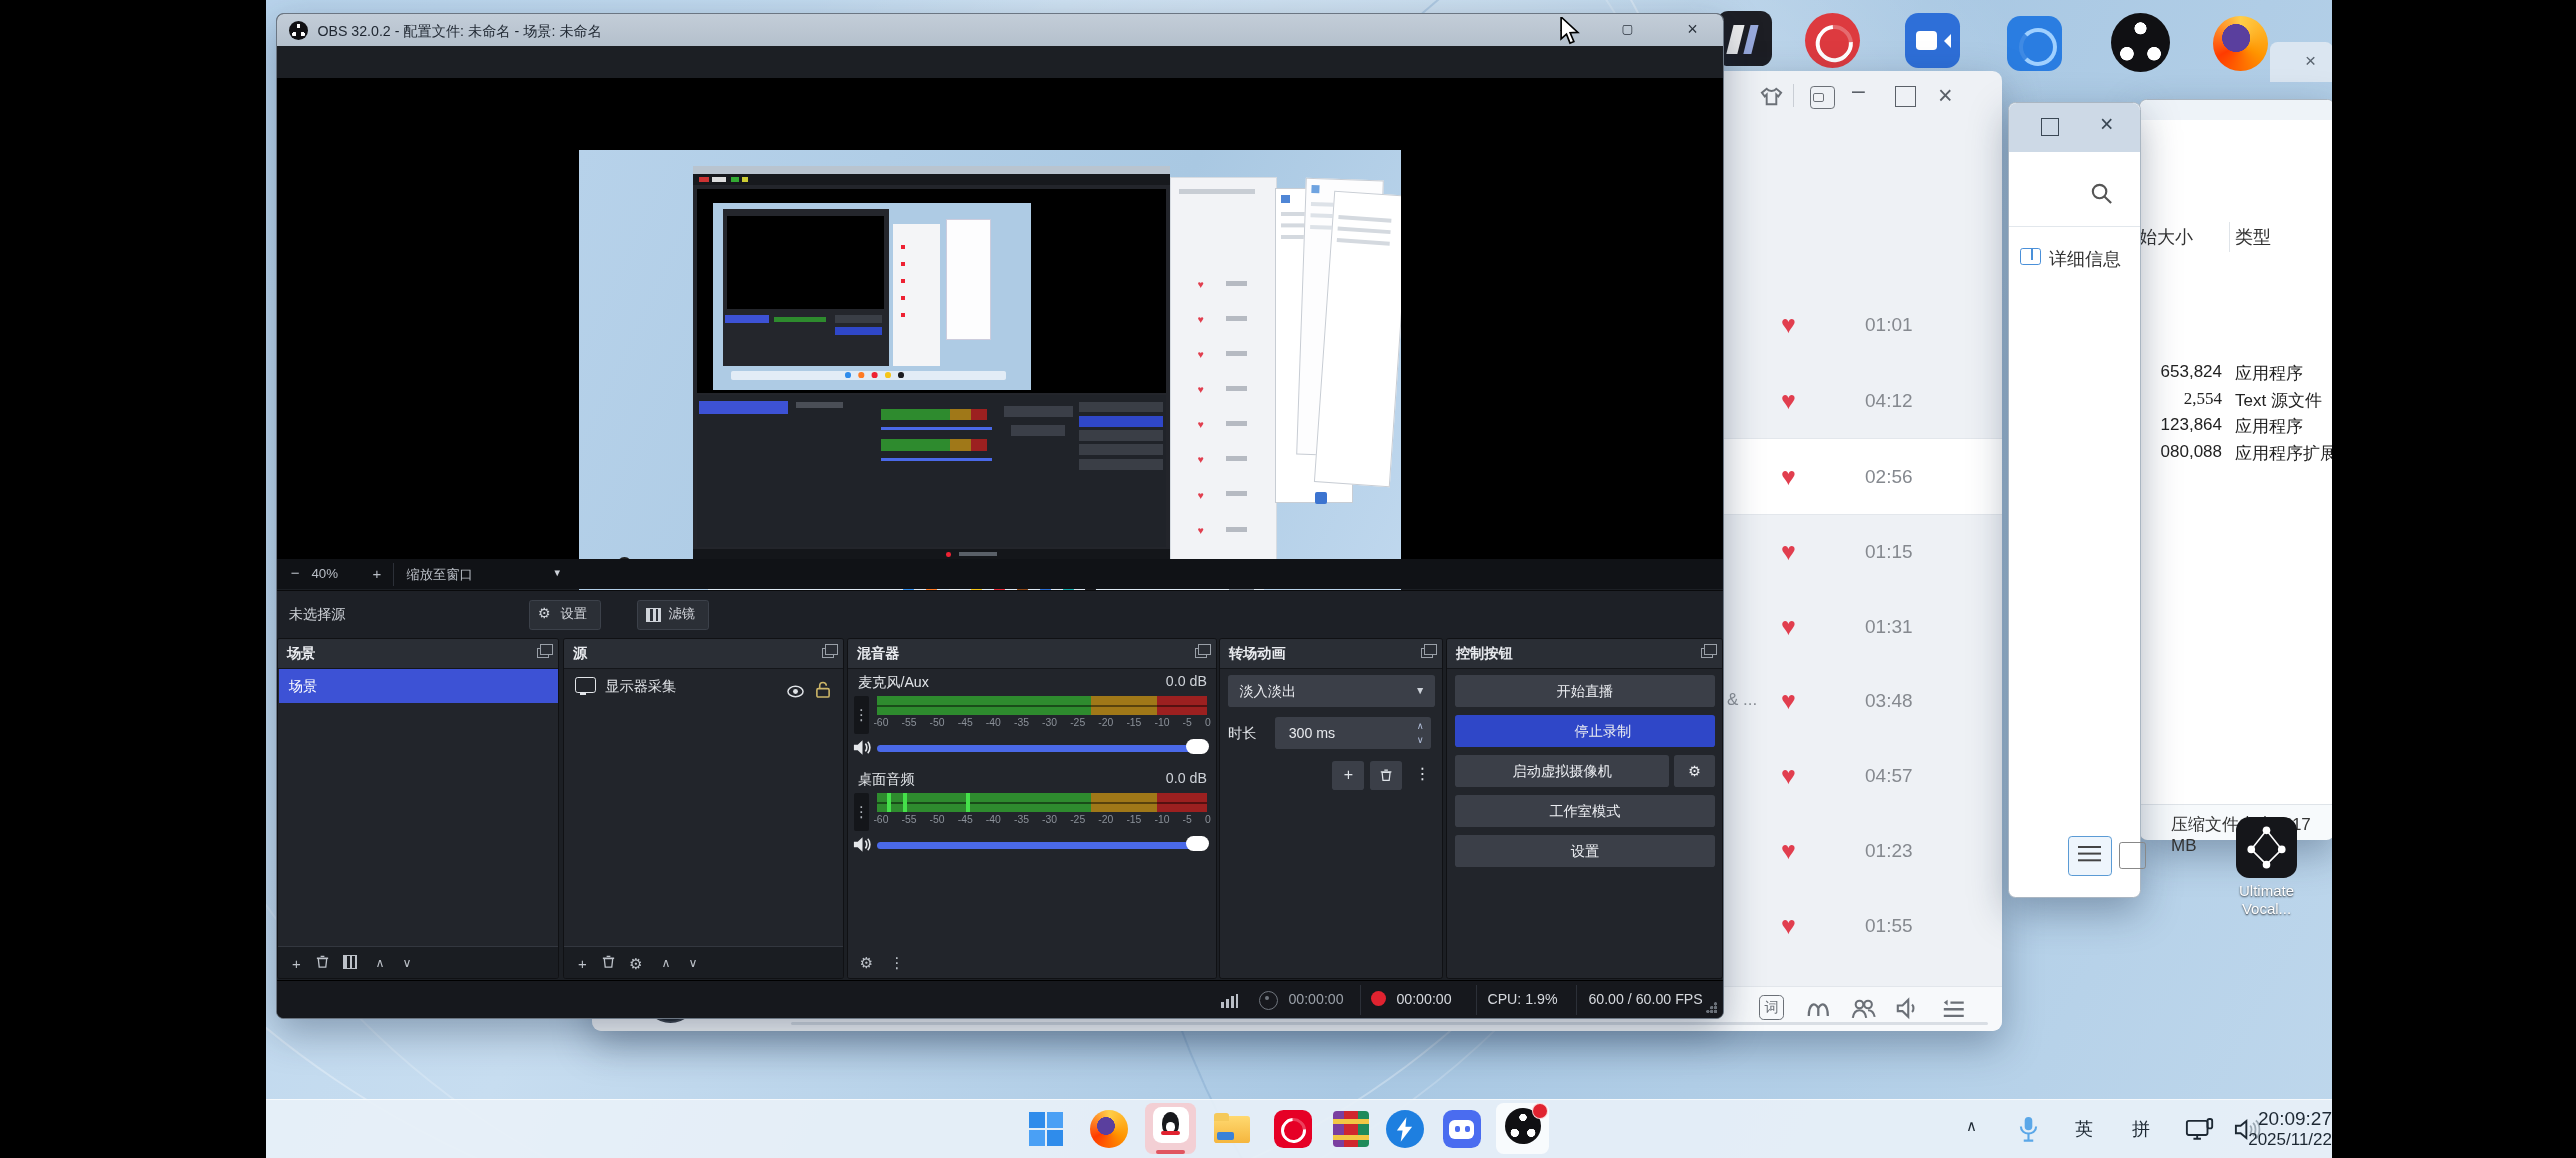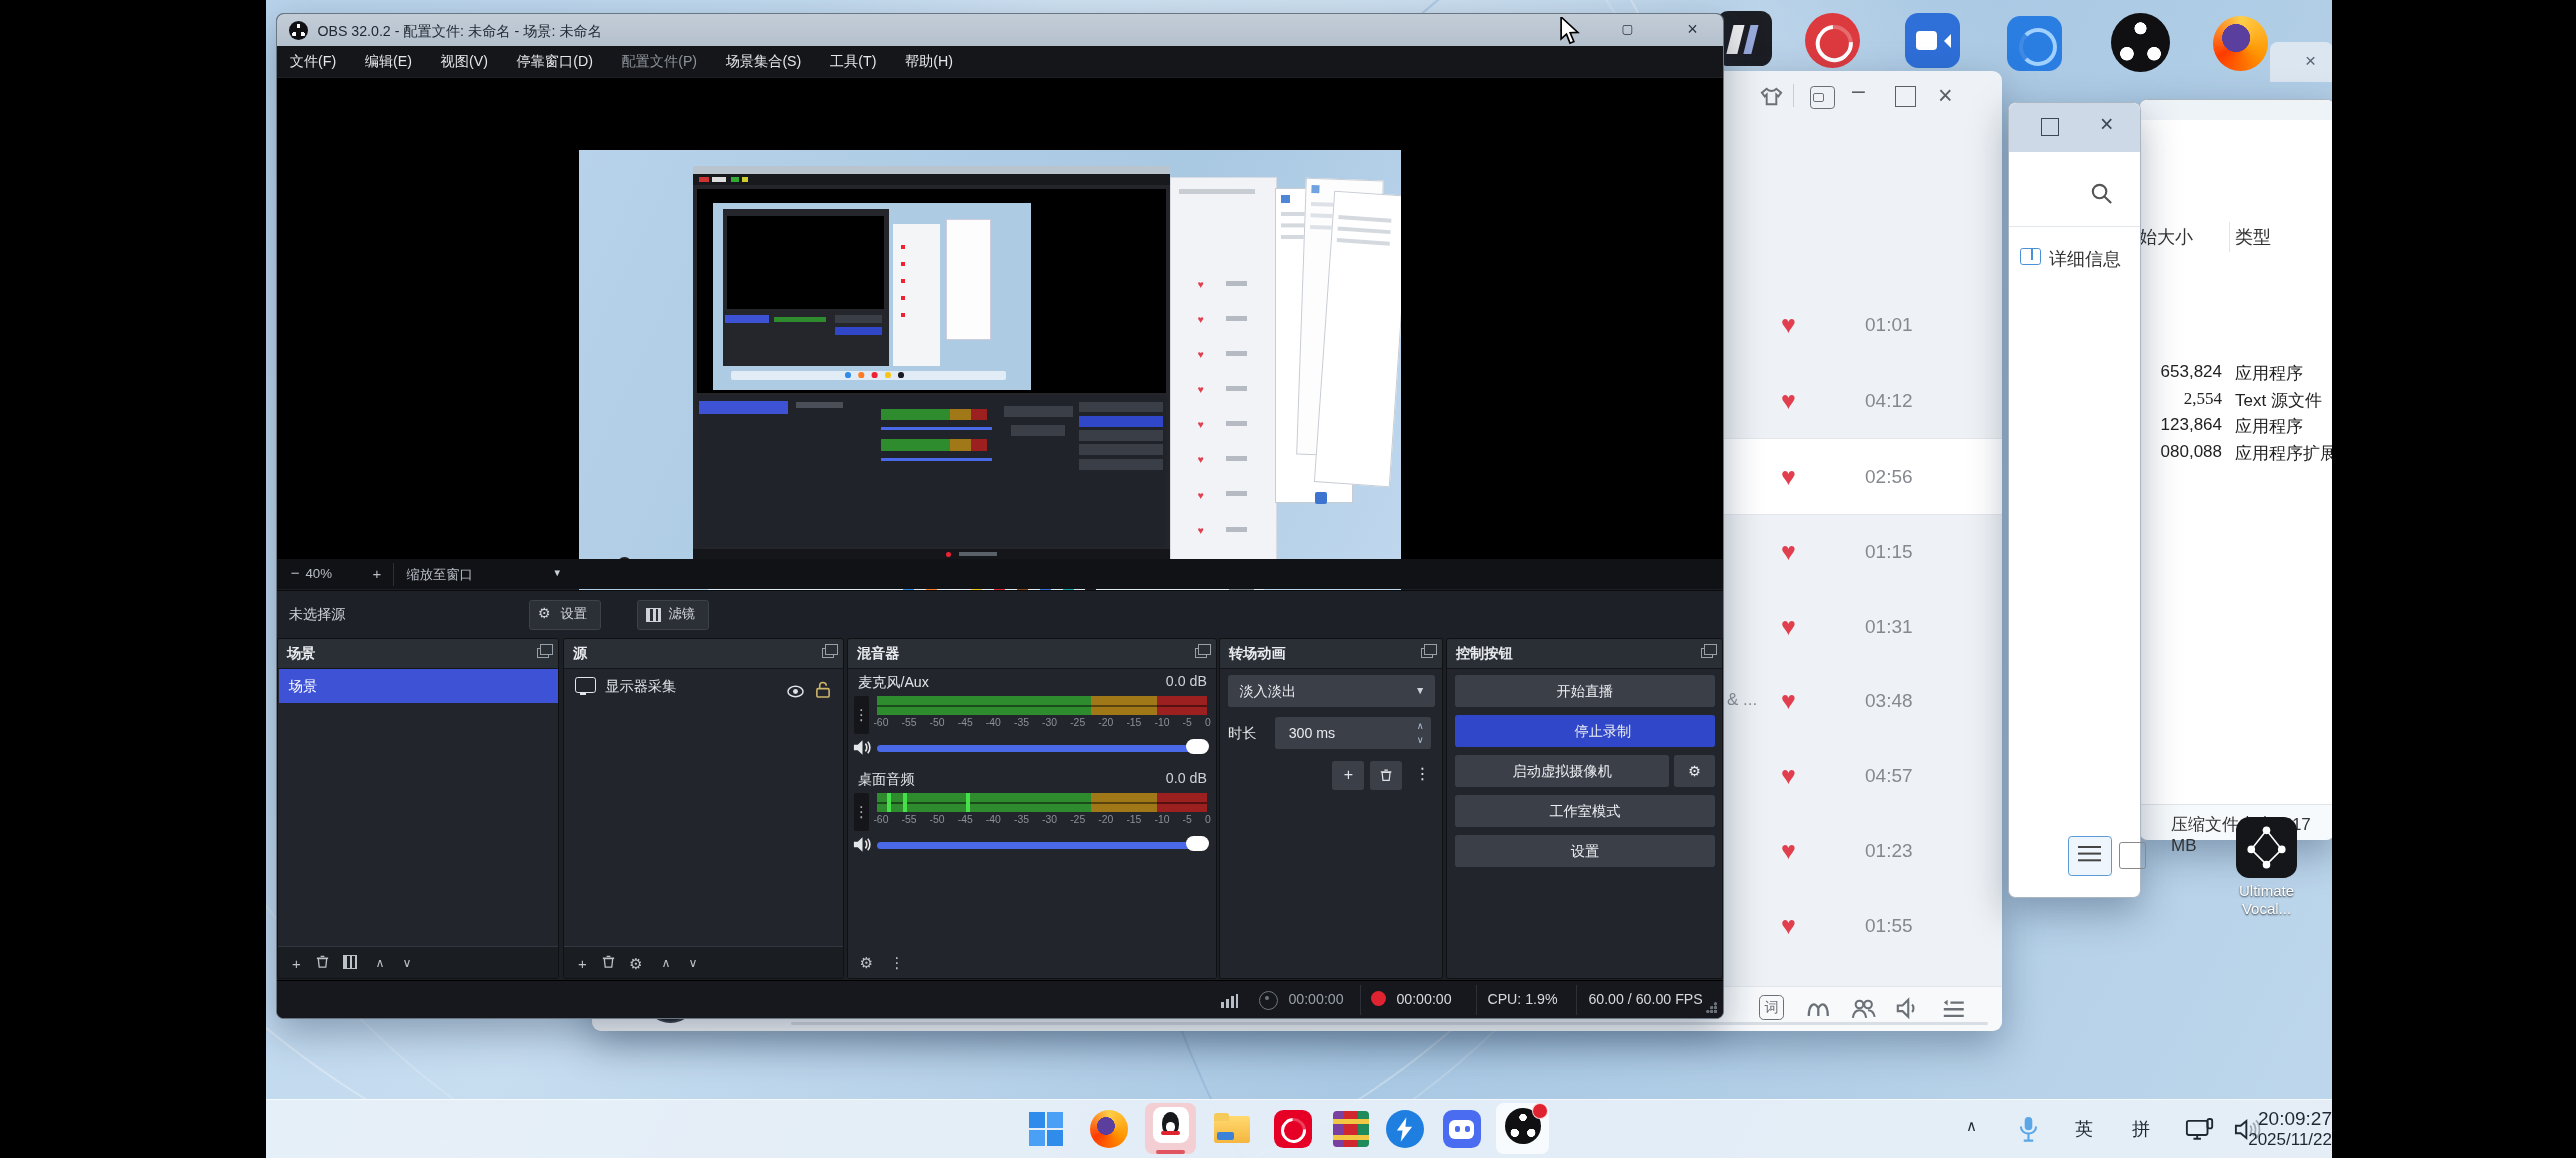--- a/index.html
+++ b/index.html
@@ -255,30 +255,20 @@
     <div class="abs" style="left:110px;top:739px;width:25px;height:25px;border:1.9px solid #888;border-radius:2.8px;"></div>
   </div>
 
   <div id="obs" class="win">
     <div id="obs-title">
       <span class="obslogo" style="width:19px;height:19px;position:absolute;left:11.4px;top:6.6px;"></span>
       <span class="abs" style="left:40px;top:7.6px;">OBS 32.0.2 - 配置文件: 未命名 - 场景: 未命名</span>
       <span class="winbtn" style="left:1265px;">–</span>
       <span class="winbtn" style="left:1328px;font-size:12.3px;">▢</span>
       <span class="winbtn" style="left:1393px;font-size:18px;">×</span>
-    </div>
-    <div id="obs-menubar">
-      <span class="mitem">文件(F)</span>
-      <span class="mitem">编辑(E)</span>
-      <span class="mitem">视图(V)</span>
-      <span class="mitem">停靠窗口(D)</span>
-      <span class="mitem dim">配置文件(P)</span>
-      <span class="mitem">场景集合(S)</span>
-      <span class="mitem">工具(T)</span>
-      <span class="mitem">帮助(H)</span>
     </div>
 
     <div id="obs-canvas">
 
       <div id="pv">
 
         <div class="pvd" style="left:114px;top:16px;width:477px;height:392px;background:#23252b;border-radius:1.9px;">
           <div class="pvd" style="left:0;top:0;width:477px;height:7.6px;background:#b9c4cf;"></div>
           <div class="pvd" style="left:0;top:7.6px;width:477px;height:11.4px;background:#17191d;">
             <div class="pvd" style="left:5.7px;top:2.8px;width:9.5px;height:5.7px;background:#c33;"></div>
@@ -365,21 +355,21 @@
 
         <div class="pvd" style="left:129px;top:430px;width:556px;height:24px;background:rgba(230,238,246,.85);border-radius:3.8px;">
           <div class="pvd" style="left:195px;top:6.6px;width:10.4px;height:10.4px;border-radius:2.8px;background:#2f8ceb;box-shadow:23px 0 0 #ff7a22,46px 0 0 #eeeeee,68px 0 0 #f5c518,91px 0 0 #e02330,114px 0 0 #8b4513,137px 0 0 #2b6fd6,160px 0 0 #0fa8a8,182px 0 0 #1c1c20;"></div>
           <div class="pvd" style="left:521px;top:5.7px;width:25px;height:3.8px;background:#7d8792;box-shadow:0 7.6px 0 #7d8792;"></div>
         </div>
       </div>
     </div>
 
     <div id="obs-zoomrow">
       <span class="abs" style="left:13.3px;top:4.7px;font-size:15px;">−</span>
-      <span class="abs" style="left:28px;top:6.6px;">40%</span>
+      <span class="abs" style="left:34px;top:6.6px;">40%</span>
       <span class="abs" style="left:95px;top:5.7px;font-size:15px;">+</span>
       <span class="abs" style="left:116px;top:3.8px;width:0.9px;height:23px;background:#2c3038;"></span>
       <span class="abs" style="left:129px;top:6.6px;">缩放至窗口</span>
       <span class="abs" style="left:275px;top:7.6px;font-size:9.5px;color:#cdd2d9;">▼</span>
     </div>
 
     <div id="obs-toolrow">
       <span class="abs" style="left:11.4px;top:13.3px;">未选择源</span>
       <span class="toolbtn" style="left:252px;"><span class="ticon">⚙</span><span>设置</span></span>
       <span class="toolbtn" style="left:360px;"><span class="ticon" style="top:7.6px;width:13.3px;height:11.4px;background:repeating-linear-gradient(90deg,#cfd3d9 0 2.8px,rgba(0,0,0,0) 2.8px 5.7px);border:0.9px solid #cfd3d9;"></span><span>滤镜</span></span>

